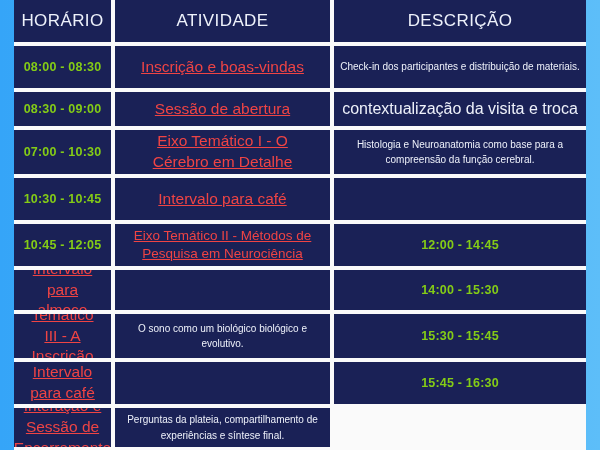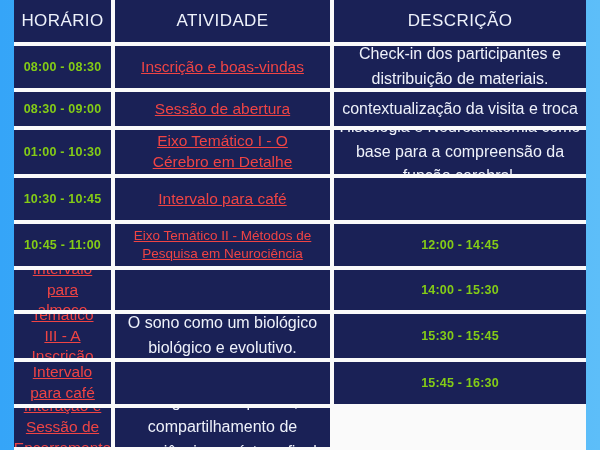--- a/index.html
+++ b/index.html
@@ -56,21 +56,21 @@
     font-size: 15.5px;
     line-height: 1.35;
     padding: 0 14px;
     color: #ef4444;
     text-decoration: underline;
   }
   .cell.act.small {
     font-size: 13.5px;
   }
   .cell.desc {
-    font-size: 16px;
+    font-size: 10px;
     line-height: 1.55;
     padding: 0 4px;
     color: #eef1fa;
   }
   .cell.desc.tight {
     font-size: 16px;
   }
 </style>
 </head>
 <body>
@@ -83,29 +83,29 @@
     <div class="cell hdr">DESCRIÇÃO</div>
 
     <div class="cell time">08:00 - 08:30</div>
     <div class="cell act">Inscrição e boas-vindas</div>
     <div class="cell desc">Check-in dos participantes e distribuição de materiais.</div>
 
     <div class="cell time">08:30 - 09:00</div>
     <div class="cell act">Sessão de abertura</div>
     <div class="cell desc tight">Apresentação do pesquisador e contextualização da visita e troca científica.</div>
 
-    <div class="cell time">01:00 - 10:30</div>
+    <div class="cell time">07:00 - 10:30</div>
     <div class="cell act">Eixo Temático I - O Cérebro em Detalhe</div>
     <div class="cell desc">Histologia e Neuroanatomia como base para a compreensão da função cerebral.</div>
 
     <div class="cell time">10:30 - 10:45</div>
     <div class="cell act">Intervalo para café</div>
     <div class="cell desc"></div>
 
-    <div class="cell time">10:45 - 11:00</div>
+    <div class="cell time">10:45 - 12:05</div>
     <div class="cell act small">Eixo Temático II - Métodos de Pesquisa em Neurociência</div>
 
     <div class="cell time">12:00 - 14:45</div>
     <div class="cell act">Intervalo para almoço</div>
     <div class="cell desc"></div>
 
     <div class="cell time">14:00 - 15:30</div>
     <div class="cell act">Eixo Temático III - A Inscrição do Sono</div>
     <div class="cell desc">O sono como um biológico biológico e evolutivo.</div>
 

